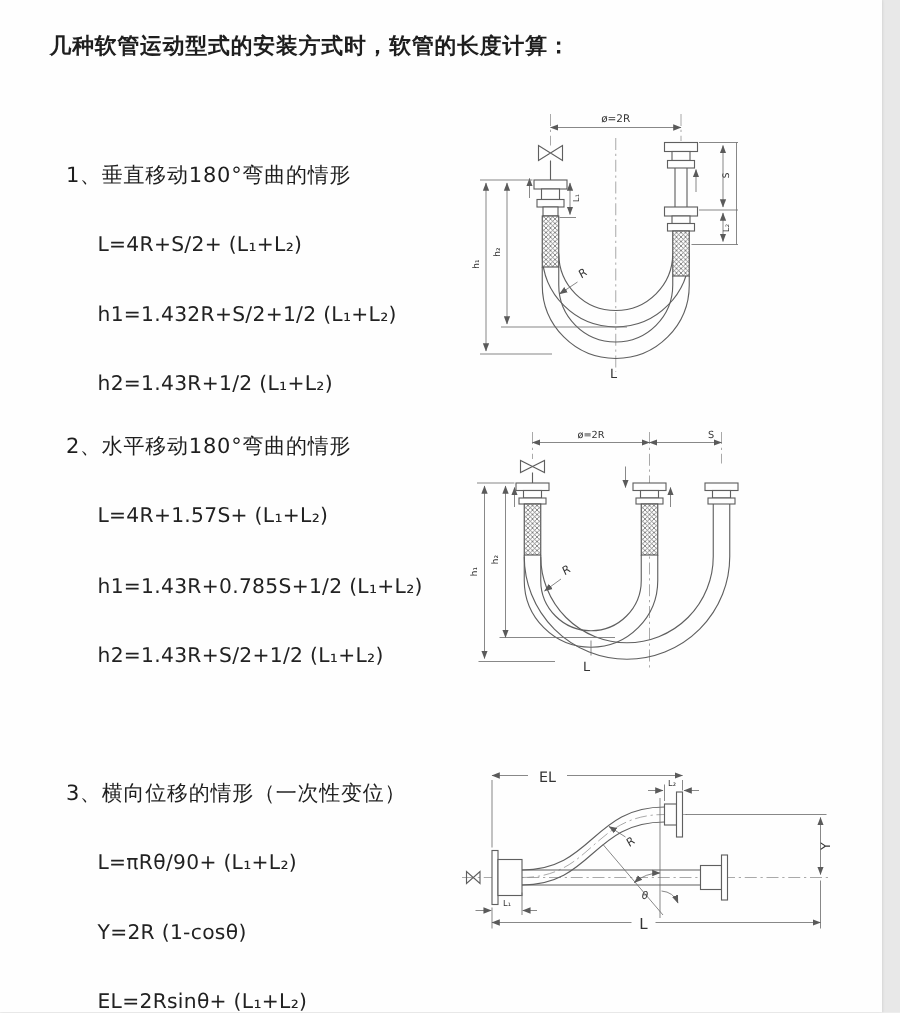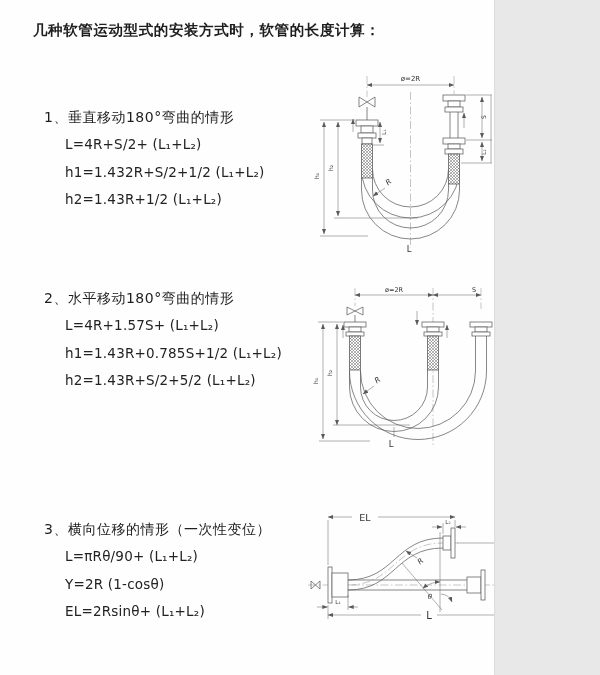--- a/index.html
+++ b/index.html
@@ -1,32 +1,32 @@
 <!DOCTYPE html>
 <html><head>
 <meta charset="utf-8">
 <style>
   html,body{margin:0;padding:0;background:#e8e8e8;}
   .page{
-    position:relative;width:494px;height:675px;background:#fefefe;
+    position:relative;width:588px;height:675px;background:#fefefe;
     font-family:"DejaVu Sans",sans-serif;color:#262626;overflow:hidden;
     box-shadow:0 0 2px rgba(0,0,0,.15);
   }
   .title{
     position:absolute;left:33px;top:21px;font-size:14.5px;font-weight:600;
     letter-spacing:0.6px;color:#1e1e1e;white-space:nowrap;
   }
   .sec{position:absolute;left:44px;white-space:nowrap;}
   .sec .heading{
     font-size:14px;font-weight:400;letter-spacing:0.5px;color:#1e1e1e;
     height:27.4px;line-height:27.4px;
   }
   .sec .formula{
     font-size:13.5px;font-weight:500;letter-spacing:0.2px;color:#222;
-    padding-left:21px;height:27.4px;line-height:27.4px;
+    padding-left:21px;height:27.4px;line-height:27.4px;margin-top:19px;
   }
   .dia{position:absolute;}
   .g-line{stroke:#5f5f5f;stroke-width:0.75;fill:none;}
   .g-fit{stroke:#5f5f5f;stroke-width:0.75;fill:#fefefe;}
   .g-braid{stroke:#555;stroke-width:0.75;}
   .g-dim{stroke:#6e6e6e;stroke-width:0.55;fill:none;}
   .g-cl{stroke:#8c8c8c;stroke-width:0.5;fill:none;stroke-dasharray:8 2.5 1.5 2.5;}
   .g-txt{fill:#333;font-family:"DejaVu Sans",sans-serif;}
   .g-mask{fill:#fefefe;stroke:none;}
 </style>
@@ -41,21 +41,21 @@
     <div class="heading">1、垂直移动180°弯曲的情形</div>
     <div class="formula">L=4R+S/2+ (L₁+L₂)</div>
     <div class="formula">h1=1.432R+S/2+1/2 (L₁+L₂)</div>
     <div class="formula">h2=1.43R+1/2 (L₁+L₂)</div>
   </div>
 
   <div class="sec" style="top:285px;">
     <div class="heading">2、水平移动180°弯曲的情形</div>
     <div class="formula">L=4R+1.57S+ (L₁+L₂)</div>
     <div class="formula">h1=1.43R+0.785S+1/2 (L₁+L₂)</div>
-    <div class="formula">h2=1.43R+S/2+5/2 (L₁+L₂)</div>
+    <div class="formula">h2=1.43R+S/2+1/2 (L₁+L₂)</div>
   </div>
 
   <div class="sec" style="top:516px;">
     <div class="heading">3、横向位移的情形（一次性变位）</div>
     <div class="formula">L=πRθ/90+ (L₁+L₂)</div>
     <div class="formula">Y=2R (1-cosθ)</div>
     <div class="formula">EL=2Rsinθ+ (L₁+L₂)</div>
   </div>
 
   <svg class="dia" style="left:310px;top:68px;" width="220" height="190" viewBox="0 0 220 190">

